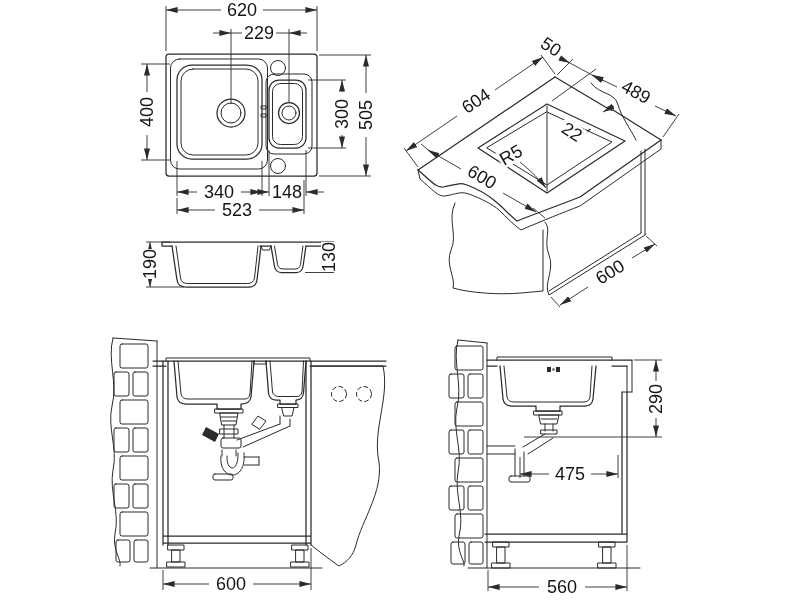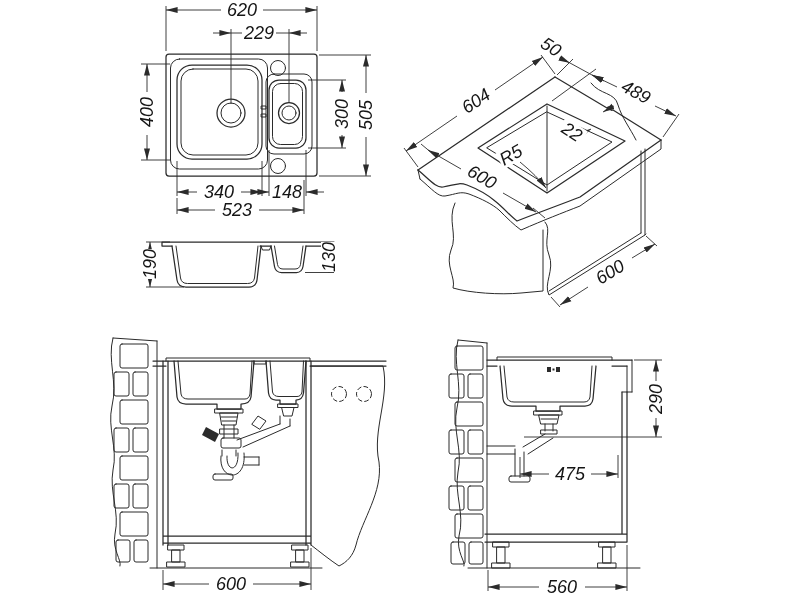--- a/index.html
+++ b/index.html
@@ -1,16 +1,16 @@
 <!DOCTYPE html>
 <html><head>
 <meta charset="utf-8">
 <style>
   html,body{margin:0;padding:0;background:#fff;}
-  .stage{position:relative;width:724px;height:600px;background:#ffffff;overflow:hidden;font-style:italic;}
+  .stage{position:relative;width:724px;height:600px;background:#ffffff;overflow:hidden;}
   svg{display:block;}
   .o{fill:none;stroke:#2b2b2b;stroke-width:1.25;stroke-linejoin:round;stroke-linecap:round;}
   .t{fill:none;stroke:#2b2b2b;stroke-width:1;stroke-linejoin:round;stroke-linecap:round;}
   .d{fill:none;stroke:#2b2b2b;stroke-width:0.9;stroke-linecap:butt;}
   .dash{stroke-dasharray:4 3;}
   .lbl{font-family:"Liberation Sans",sans-serif;font-size:18px;fill:#151515;text-anchor:middle;}
   .bg{fill:#ffffff;stroke:none;}
   .fl{fill:#2b2b2b;stroke:none;}
 </style>
 </head>

